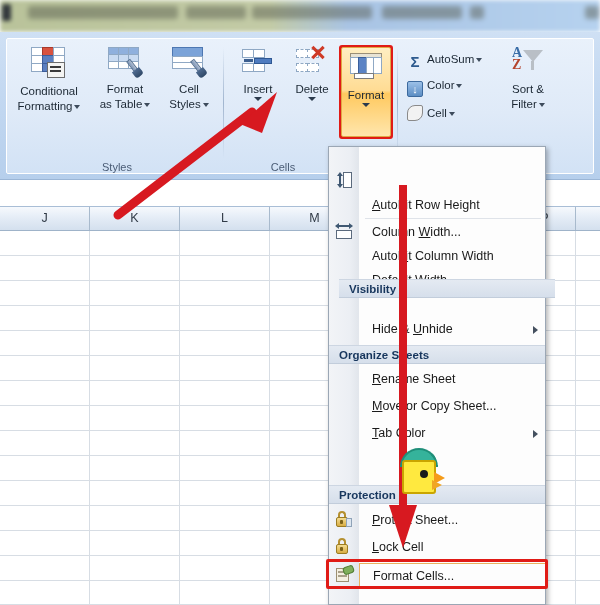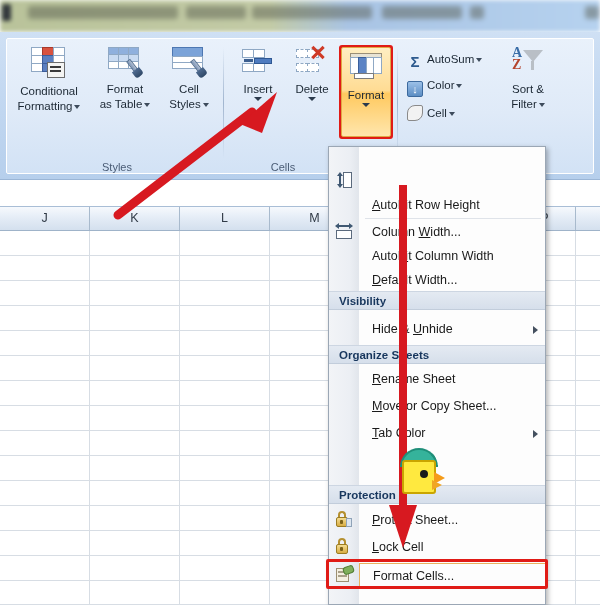--- a/index.html
+++ b/index.html
@@ -349,21 +349,21 @@
     <div class="menu-icon" style="top:74px;">
       <span style="position:absolute;left:2px;top:9px;width:16px;height:9px;background:#fff;border:1px solid #5b6a7d;"></span>
       <span style="position:absolute;left:1px;top:2px;width:0;height:0;border-top:3px solid transparent;border-bottom:3px solid transparent;border-right:4px solid #3f5872;"></span>
       <span style="position:absolute;left:4px;top:4px;width:11px;height:2px;background:#3f5872;"></span>
       <span style="position:absolute;left:15px;top:2px;width:0;height:0;border-top:3px solid transparent;border-bottom:3px solid transparent;border-left:4px solid #3f5872;"></span>
     </div>
     <div class="menu-item" style="top:73px;">Column <span class="u">W</span>idth...</div>
     <div class="menu-item" style="top:97px;">AutoF<span class="u">i</span>t Column Width</div>
     <div class="menu-item" style="top:121px;"><span class="u">D</span>efault Width...</div>
 
-    <div class="menu-hdr" style="top:144px;">Visibility</div>
+    <div class="menu-hdr" style="top:132px;margin-left:10px;">Visibility</div>
     <div class="menu-item" style="top:170px;">Hide &amp; <span class="u">U</span>nhide<span class="submenu-arrow"></span></div>
 
     <div class="menu-hdr" style="top:198px;">Organize Sheets</div>
     <div class="menu-item" style="top:220px;"><span class="u">R</span>ename Sheet</div>
     <div class="menu-item" style="top:247px;"><span class="u">M</span>ove or Copy Sheet...</div>
     <div class="menu-item" style="top:274px;"><span class="u">T</span>ab Color<span class="submenu-arrow"></span></div>
 
     <div class="menu-hdr" style="top:338px;">Protection</div>
 
     <div class="lock" style="top:363px;">

